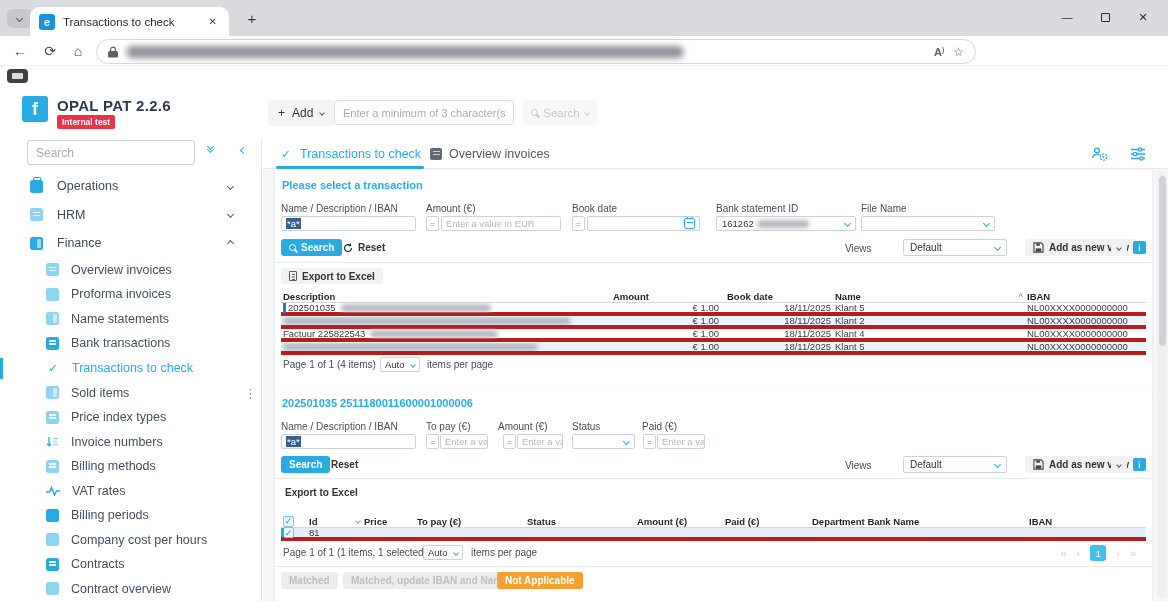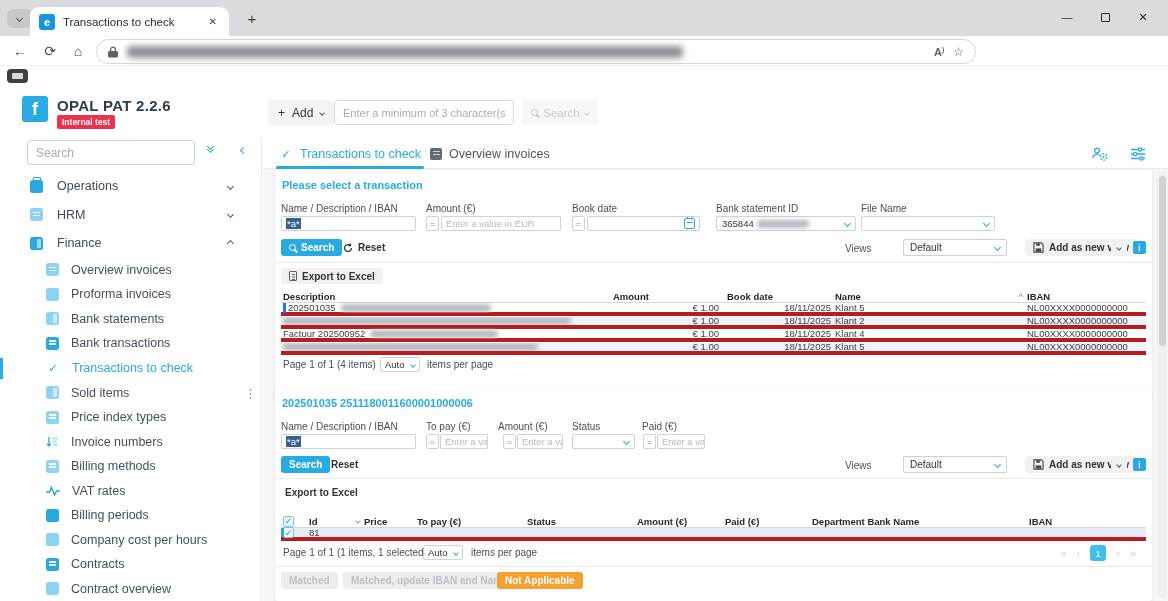--- a/index.html
+++ b/index.html
@@ -246,21 +246,21 @@
       <div class="sub-row">
         <span class="mi lt ln"></span>
         <span>Overview invoices</span>
       </div>
       <div class="sub-row">
         <span class="mi lt"></span>
         <span>Proforma invoices</span>
       </div>
       <div class="sub-row">
         <span class="mi lt half"></span>
-        <span>Bank statements</span>
+        <span>Name statements</span>
       </div>
       <div class="sub-row">
         <span class="mi ln"></span>
         <span>Bank transactions</span>
       </div>
       <div class="sub-row active">
         <span class="active-bar"></span>
         <span class="mi-check">✓</span>
         <span>Transactions to check</span>
       </div>
@@ -347,21 +347,21 @@
         </div>
       <div class="op" style="left:151px;top:46px">=</div>
       <div class="in" style="left:166px;top:46px;width:120px">
           <span class="ph">Enter a value in EUR</span>
         </div>
       <div class="op" style="left:297px;top:46px">=</div>
       <div class="in" style="left:312px;top:46px;width:113px">
           <span style="margin-left:auto" class="calico"></span>
         </div>
       <div class="selbox" style="left:441px;top:46px;width:140px">
-        <span>365844</span>
+        <span>161262</span>
         <span class="rb" style="width:52px;margin-left:3px"></span>
         <span class="chev"></span>
       </div>
       <div class="selbox" style="left:586px;top:46px;width:134px">
           <span class="chev"></span>
         </div>
 
       <div class="btn blue" style="left:6px;top:69px">
         <span class="mag"></span>
         <span>Search</span>
@@ -426,21 +426,21 @@
               <span></span>
               <span class="rb" style="width:288px"></span>
             </div>
           <div class="c r" style="width:110px">€ 1.00</div>
           <div class="c r" style="width:112px">18/11/2025</div>
           <div class="c" style="width:192px">Klant 2</div>
           <div class="c" style="flex:1">NL00XXXX0000000000</div>
         </div>
         <div class="tr">
           <div class="c" style="width:330px">
-              <span>Factuur 202500952</span>
+              <span>Factuur 225822543</span>
               <span class="rb" style="width:128px;margin-left:5px"></span>
             </div>
           <div class="c r" style="width:110px">€ 1.00</div>
           <div class="c r" style="width:112px">18/11/2025</div>
           <div class="c" style="width:192px">Klant 4</div>
           <div class="c" style="flex:1">NL00XXXX0000000000</div>
         </div>
         <div class="tr alt">
           <div class="c" style="width:330px">
               <span></span>

